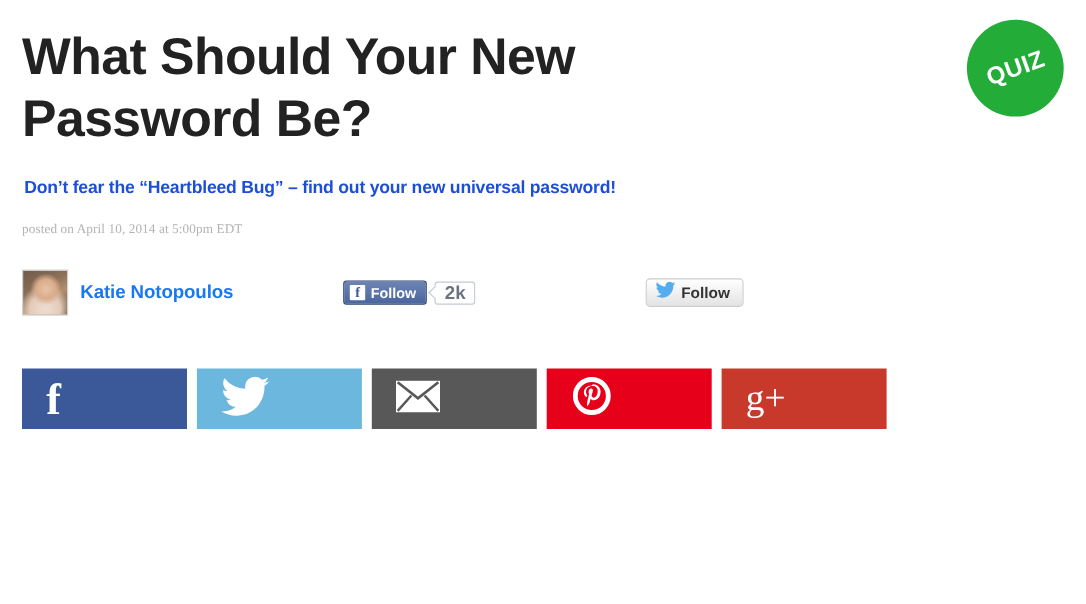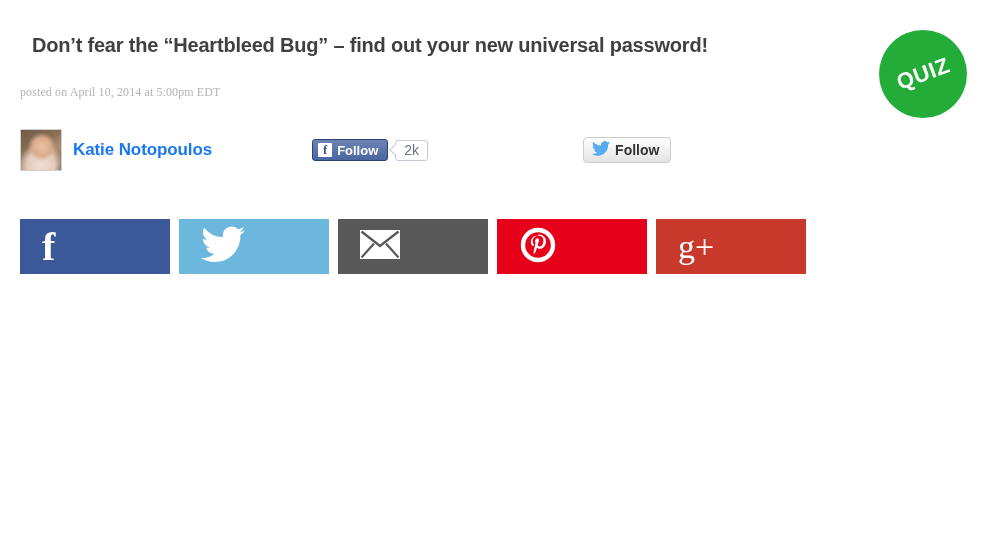--- a/index.html
+++ b/index.html
@@ -53,26 +53,26 @@
     font-size: 47px;
     line-height: 57px;
     font-weight: bold;
     letter-spacing: -0.5px;
     color: #222222;
     max-width: 640px;
   }
 
   
   .subtitle {
-    margin: 12px;
+    margin: 2px;
     padding-top: 20px;
-    font-size: 20px;
+    font-size: 16px;
     line-height: 26px;
     font-weight: bold;
-    color: #404040;
+    color: #1d4ed8;
     letter-spacing: -0.2px;
   }
 
   
   .timestamp {
     margin: 0;
     padding-top: 15px;
     font-size: 12px;
     color: #b3b3b3;
     letter-spacing: 0.1px;
@@ -151,23 +151,24 @@
     font-size: 13px;
     font-weight: bold;
   }
   .fb-count-bubble {
     position: relative;
     margin-left: 7px;
     border: 1px solid #c4c9d3;
     border-radius: 3px;
     background: #ffffff;
     padding: 2px 8px;
-    font-size: 14px;
+    font-size: 17px;
     color: #6a7480;
     line-height: 15px;
+    font-weight: bold;
   }
   .fb-count-bubble::before {
     content: "";
     position: absolute;
     left: -5px;
     top: 5px;
     width: 7px;
     height: 7px;
     background: #ffffff;
     border-left: 1px solid #c4c9d3;
@@ -252,20 +253,21 @@
 </style>
 </head>
 <body>
 
 <div class="page">
 
   <div class="quiz-badge">
     <span class="quiz-badge-text">QUIZ</span>
   </div>
 
+  <h1 class="headline">What Should Your New Password Be?</h1>
 
   <p class="subtitle">Don’t fear the “Heartbleed Bug” – find out your new universal password!</p>
 
   <p class="timestamp">posted on April 10, 2014 at 5:00pm EDT</p>
 
   <div class="byline-row">
 
     <div class="avatar"></div>
 
     <div class="byline-names">

